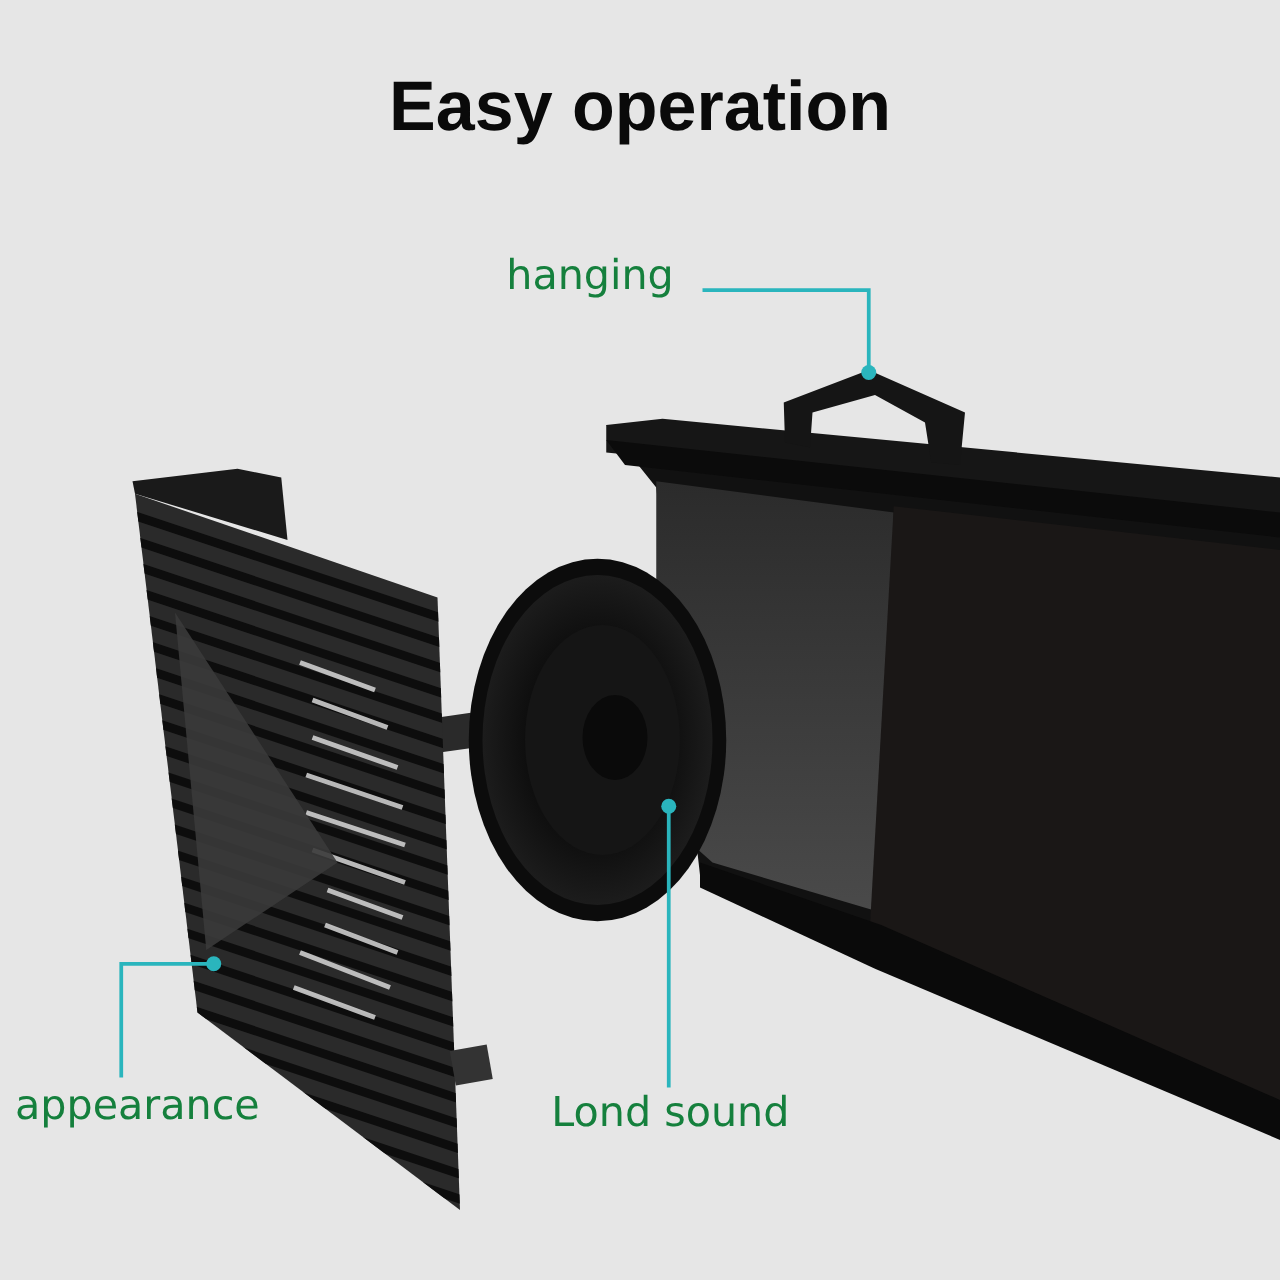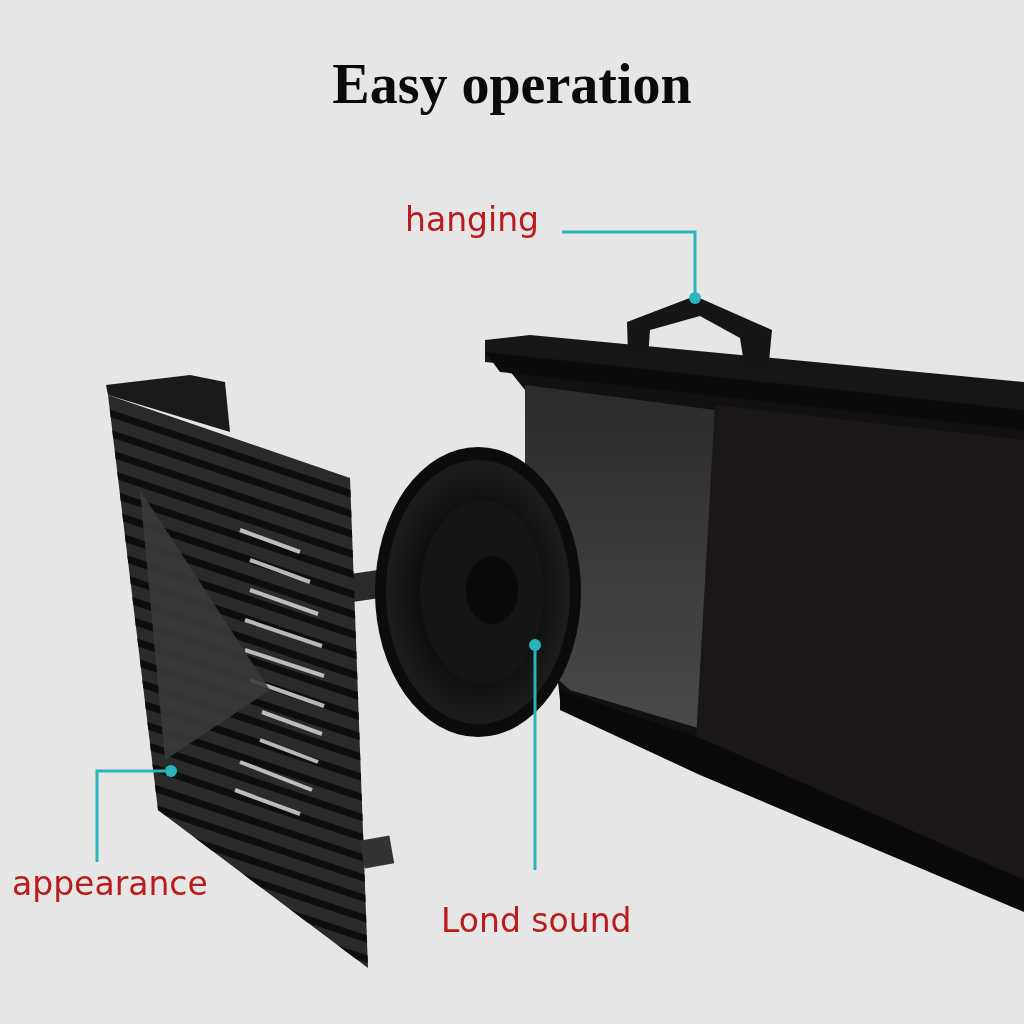--- a/index.html
+++ b/index.html
@@ -1,20 +1,20 @@
 <!DOCTYPE html>
 <html><head>
 <meta charset="utf-8">
 <style>
   html, body { margin:0; padding:0; }
   body { width:1024px; height:1024px; background:#e6e6e6; position:relative; overflow:hidden;
          font-family:"Liberation Sans", "DejaVu Sans", sans-serif; }
   .title { position:absolute; left:0; top:52px; width:1024px; text-align:center;
-           font-family:Liberation Serif, serif; font-weight:bold; font-size:56px; color:#0a0a0a; letter-spacing:0px; }
-  .label { position:absolute; font-family:"DejaVu Sans", sans-serif; font-size:33px; color:#b91c1c; white-space:nowrap; }
+           font-family:Liberation Sans, sans-serif; font-weight:bold; font-size:56px; color:#0a0a0a; letter-spacing:0px; }
+  .label { position:absolute; font-family:"DejaVu Sans", sans-serif; font-size:33px; color:#15803d; white-space:nowrap; }
   svg.art { position:absolute; left:0; top:0; }
 </style>
 </head>
 <body>
 
 <div class="title">Easy operation</div>
 
 <svg class="art" width="1024" height="1024" viewBox="0 0 1024 1024">
   <defs>
     <linearGradient id="panelGrad" x1="0" y1="0" x2="0" y2="1">
@@ -109,13 +109,13 @@
   </g>
   <g fill="#2ab5bd">
     <circle cx="695" cy="298" r="6"></circle>
     <circle cx="171" cy="771" r="6"></circle>
     <circle cx="535" cy="645" r="6"></circle>
   </g>
 </svg>
 
 <div class="label" style="left:405px; top:200px;">hanging</div>
 <div class="label" style="left:12px; top:864px;">appearance</div>
-<div class="label" style="left:441px; top:870px;margin-top:31px;">Lond sound</div>
+<div class="label" style="left:441px; top:870px;">Lond sound</div>
 
 </body></html>

